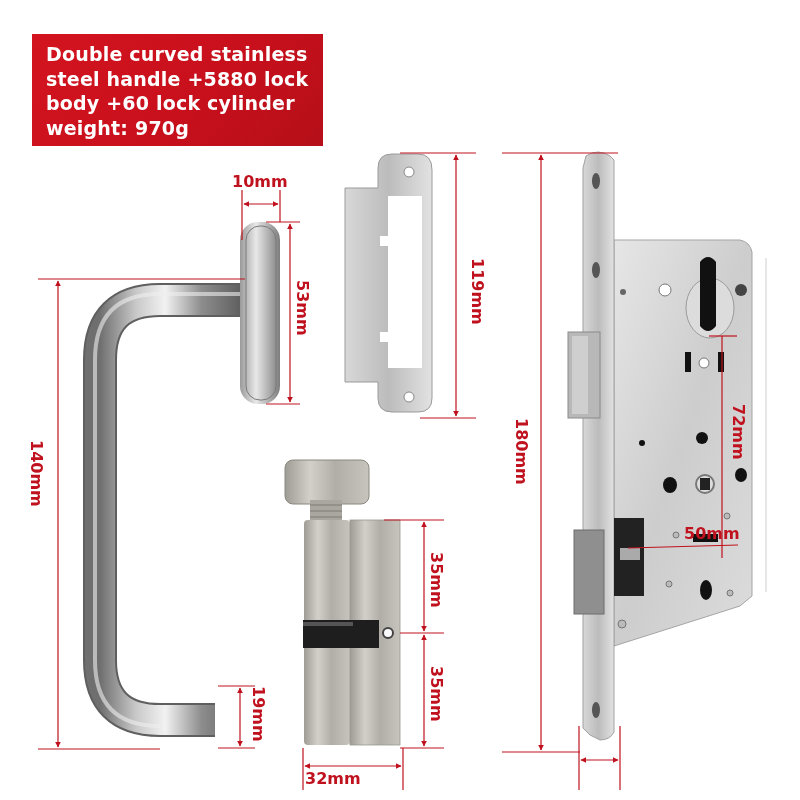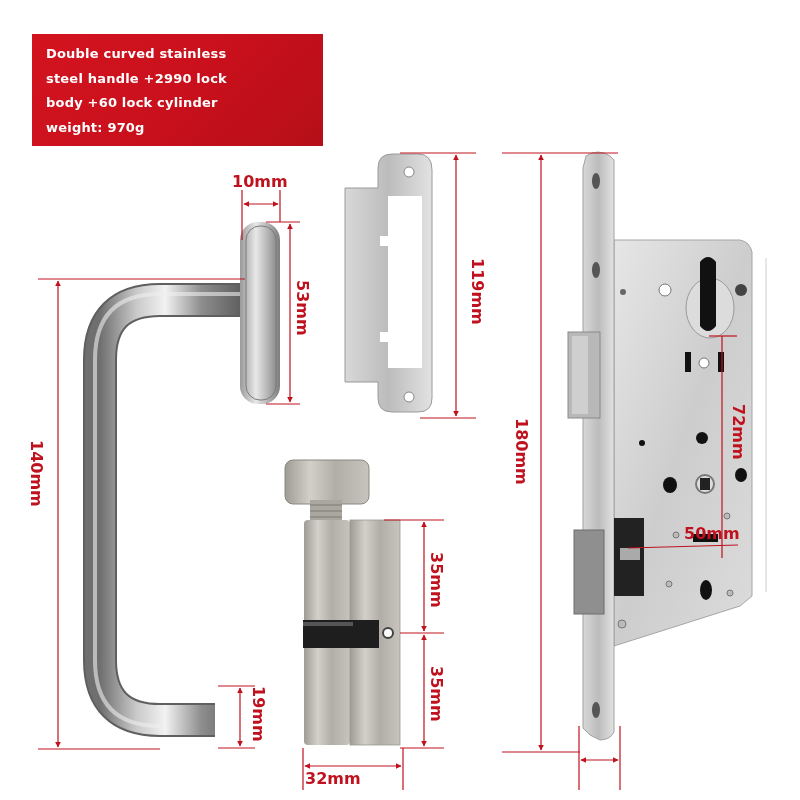--- a/index.html
+++ b/index.html
@@ -1,31 +1,31 @@
 <!DOCTYPE html>
 <html><head>
 <meta charset="utf-8">
 <style>
   html,body{margin:0;padding:0;background:#ffffff;}
   body{width:800px;height:800px;position:relative;overflow:hidden;font-family:"DejaVu Sans",sans-serif;}
   .banner{position:absolute;left:32px;top:34px;width:291px;height:112px;
     background:linear-gradient(135deg,#d3141f 0%,#c8101c 55%,#b50f19 100%);}
-  .banner-text{position:absolute;left:14px;top:8px;color:#fff;font-weight:bold;font-size:13px;line-height:24.5px;letter-spacing:0.2px;}
+  .banner-text{position:absolute;left:14px;top:8px;color:#fff;font-weight:bold;font-size:19px;line-height:24.5px;letter-spacing:0.2px;}
   .banner-text div{white-space:nowrap;}
   svg.art{position:absolute;left:0;top:0;}
   .dim{position:absolute;color:#c0121e;font-weight:bold;font-size:16px;white-space:nowrap;}
   .rot{transform-origin:left top;transform:rotate(90deg);}
 </style>
 </head>
 <body>
 
 <div class="banner">
   <div class="banner-text">
     <div>Double curved stainless</div>
-    <div>steel handle +2990 lock</div>
+    <div>steel handle +5880 lock</div>
     <div>body +60 lock cylinder</div>
     <div>weight: 970g</div>
   </div>
 </div>
 
 <svg class="art" width="800" height="800" viewBox="0 0 800 800">
   <defs>
     <linearGradient id="tubeV" x1="0" y1="0" x2="1" y2="0">
       <stop offset="0" stop-color="#6f6f6f"></stop>
         <stop offset="0.25" stop-color="#c9c9c9"></stop>

